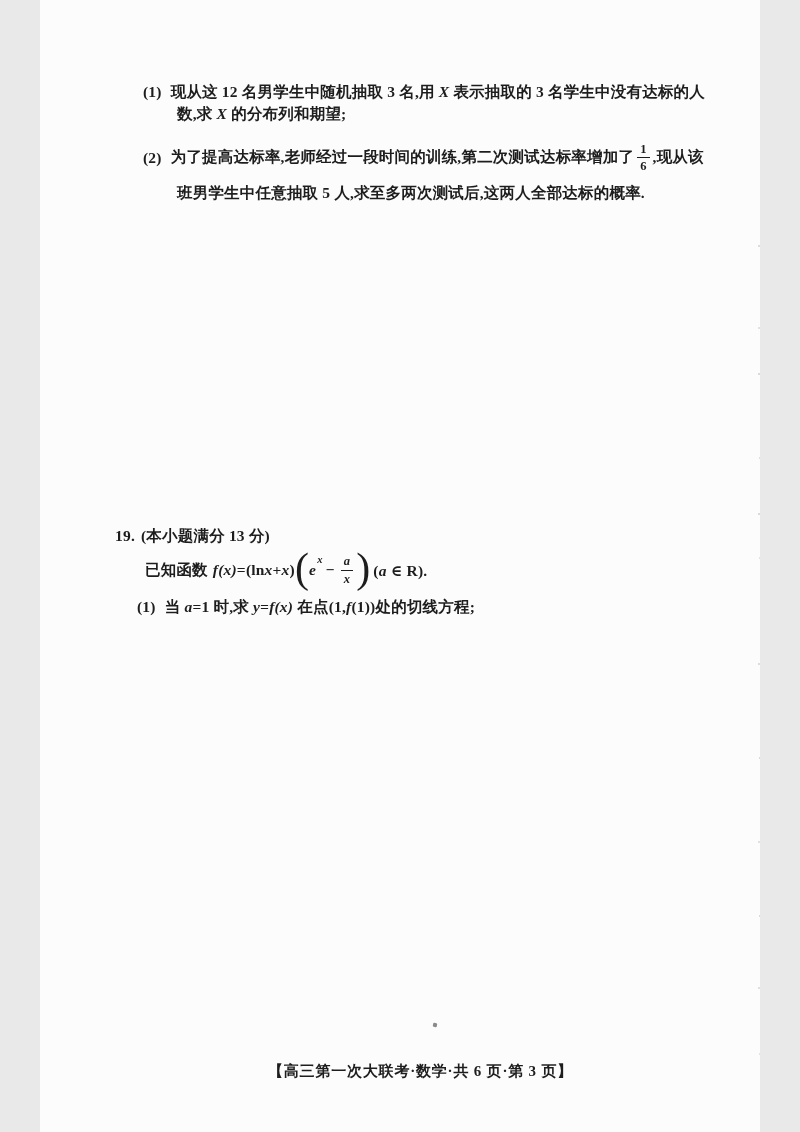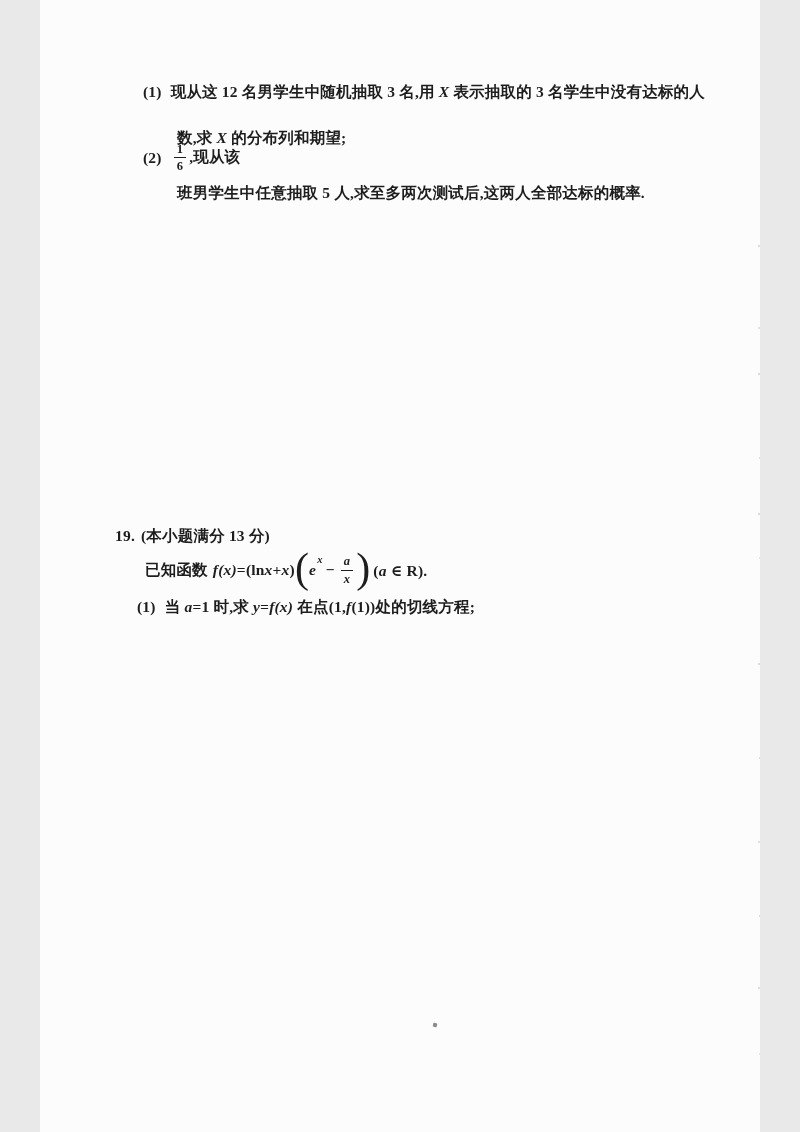--- a/index.html
+++ b/index.html
@@ -38,24 +38,25 @@
          box-shadow:0 82px #e1e1e1,0 128px #dadada,1px 212px #dfdfdf,0 268px #dadada,
                     1px 312px #e3e3e3,0 418px #dddddd,1px 512px #dadada,0 596px #e1e1e1,
                     1px 670px #dadada,0 742px #dfdfdf,1px 808px #e3e3e3;}
 </style>
 </head>
 <body>
 
 <div class="page">
 
   <div class="line" style="left:103px;top:82px"><span class="qlabel">(1)</span><span class="seg">现从这 12 名男学生中随机抽取 3 名,用 </span><span class="it">X</span><span class="seg"> 表示抽取的 3 名学生中没有达标的人</span></div>
-  <div class="line" style="left:137px;top:128px"><span class="seg">数,求 </span><span class="it">X</span><span class="seg"> 的分布列和期望;</span></div>
+  <div class="line" style="left:137px;top:104px"><span class="seg">数,求 </span><span class="it">X</span><span class="seg"> 的分布列和期望;</span></div>
 
   <div class="line flexline" style="left:103px;top:140px;height:35px">
       <span class="qlabel">(2)</span>
+      <span class="seg">为了提高达标率,老师经过一段时间的训练,第二次测试达标率增加了</span>
       <span class="frac">
         <span class="num">1</span>
         <span class="den">6</span>
       </span>
       <span class="seg">,现从该</span>
     </div>
   <div class="line" style="left:137px;top:183px"><span class="seg">班男学生中任意抽取 5 人,求至多两次测试后,这两人全部达标的概率.</span></div>
 
   <div class="line" style="left:75px;top:526px"><span class="seg">19.</span><span class="seg" style="margin-left:6px">(本小题满分 13 分)</span></div>
 
@@ -71,17 +72,18 @@
           <span class="den it">x</span>
         </span>
       </span>
     <span class="bigp">)</span>
     <span class="seg" style="margin-left:3px"><span>(</span><span class="it">a</span><span> ∈ R).</span></span>
   </div>
 
   <div class="line" style="left:97px;top:597px"><span class="qlabel">(1)</span><span class="seg">当 </span><span class="it">a</span><span class="seg">=1 时,求 </span><span class="it">y=f(x)</span><span class="seg"> 在点</span><span>(1,</span><span class="it">f</span><span>(1))</span><span class="seg">处的切线方程;</span></div>
 
 
+  <div class="line footer" style="left:228px;top:1062px"><span>【高三第一次大联考·数学·共 6 页·第 3 页】</span></div>
 
   <div class="speck"></div>
   <div class="noise"></div>
 
 </div>
 
 </body></html>

